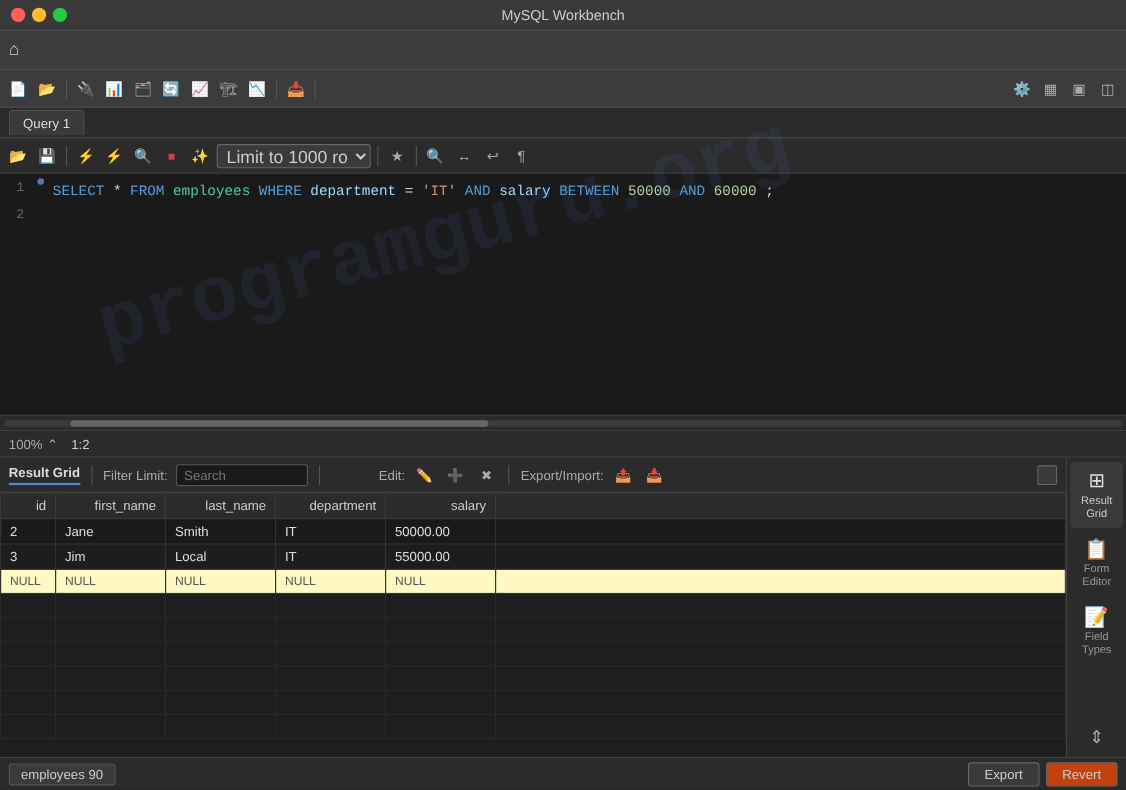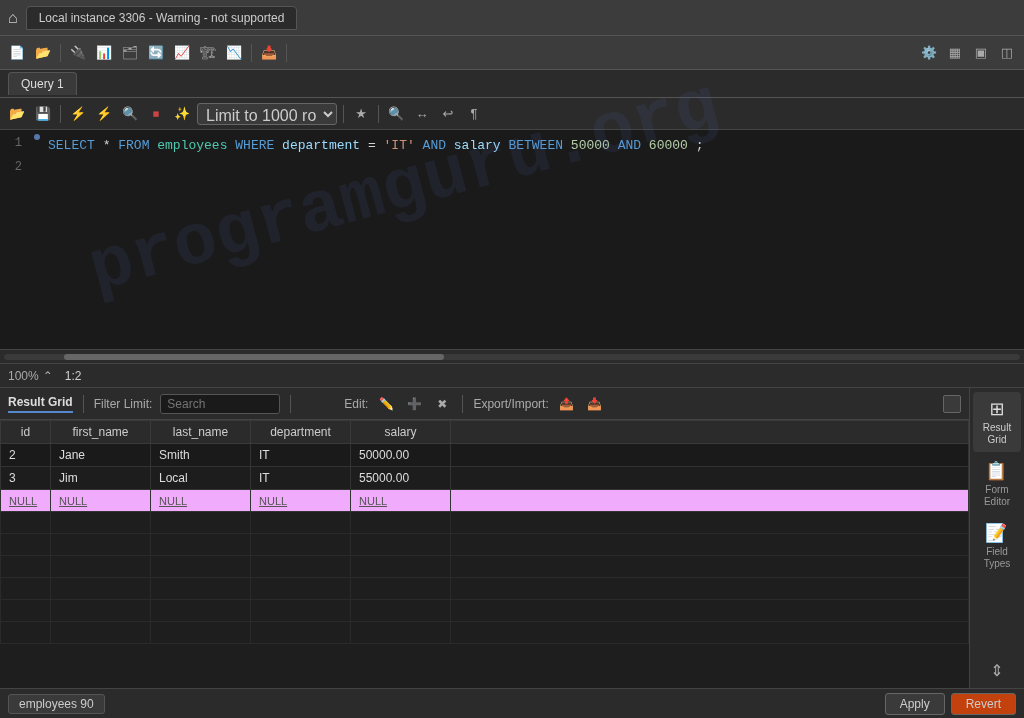--- a/index.html
+++ b/index.html
@@ -259,38 +259,37 @@
       overflow: hidden;
     }
     table.grid {
       width: 100%;
       border-collapse: collapse;
       font-size: 12px;
     }
     table.grid th {
       background: #2b2b2b;
       color: #ccc;
-      text-align: center;
+      text-align: right;
       padding: 4px 8px;
       border: 1px solid #3a3a3a;
       font-weight: normal;
       font-size: 12px;
     }
     table.grid td {
       padding: 4px 8px;
       border: 1px solid #333;
       color: #ddd;
       background: #1a1a1a;
       height: 22px;
     }
     table.grid tr.null-row td {
       color: #555;
       font-size: 11px;
-      background: #f0abfc;
-      text-decoration: underline;
+      background: #fef9c3;
     }
     table.grid tr:nth-child(even) td { background: #1d1d1d; }
     .col-id { width: 50px; }
     .col-first { width: 100px; }
     .col-last { width: 100px; }
     .col-dept { width: 100px; }
     .col-sal { width: 100px; }
     .col-rest { }
 
     
@@ -395,24 +394,31 @@
     #app { display: flex; flex-direction: column; height: 718px; width: 1024px; position: relative; }
     #results-section { display: flex; flex: 1; overflow: hidden; min-height: 0; }
 
     .empty-rows td { background: #1e1e1e !important; border-color: #2a2a2a !important; height: 22px; }
   </style>
 </head>
 <body>
 
 <div id="app">
 
+  <div id="title-bar">
+    <div class="window-controls">
+      <span class="wc wc-red"></span>
+      <span class="wc wc-yellow"></span>
+      <span class="wc wc-green"></span>
+    </div>
+    <span class="title">MySQL Workbench</span>
+  </div>
 
   <div id="nav-bar">
     <span class="nav-home-icon">⌂</span>
-    <div class="nav-tab">Local instance 3306 - Warning - not supported</div>
   </div>
 
   <div id="toolbar">
     <button class="tb-btn" title="New">📄</button>
     <button class="tb-btn" title="Open">📂</button>
     <div class="tb-sep"></div>
     <button class="tb-btn">🔌</button>
     <button class="tb-btn">📊</button>
     <button class="tb-btn">🗂</button>
     <button class="tb-btn">🔄</button>
@@ -627,19 +633,19 @@
         <span class="icon">📝</span>
         <span class="label">Field Types</span>
       </div>
       <div class="sidebar-arrow">⇕</div>
     </div>
   </div>
 
   <div id="bottom-bar">
     <div class="schema-tab">employees 90</div>
     <div class="bottom-actions">
-      <button class="btn-apply">Apply</button>
+      <button class="btn-apply">Export</button>
       <button class="btn-revert">Revert</button>
     </div>
   </div>
 
 
 </div>
 
 </body></html>

